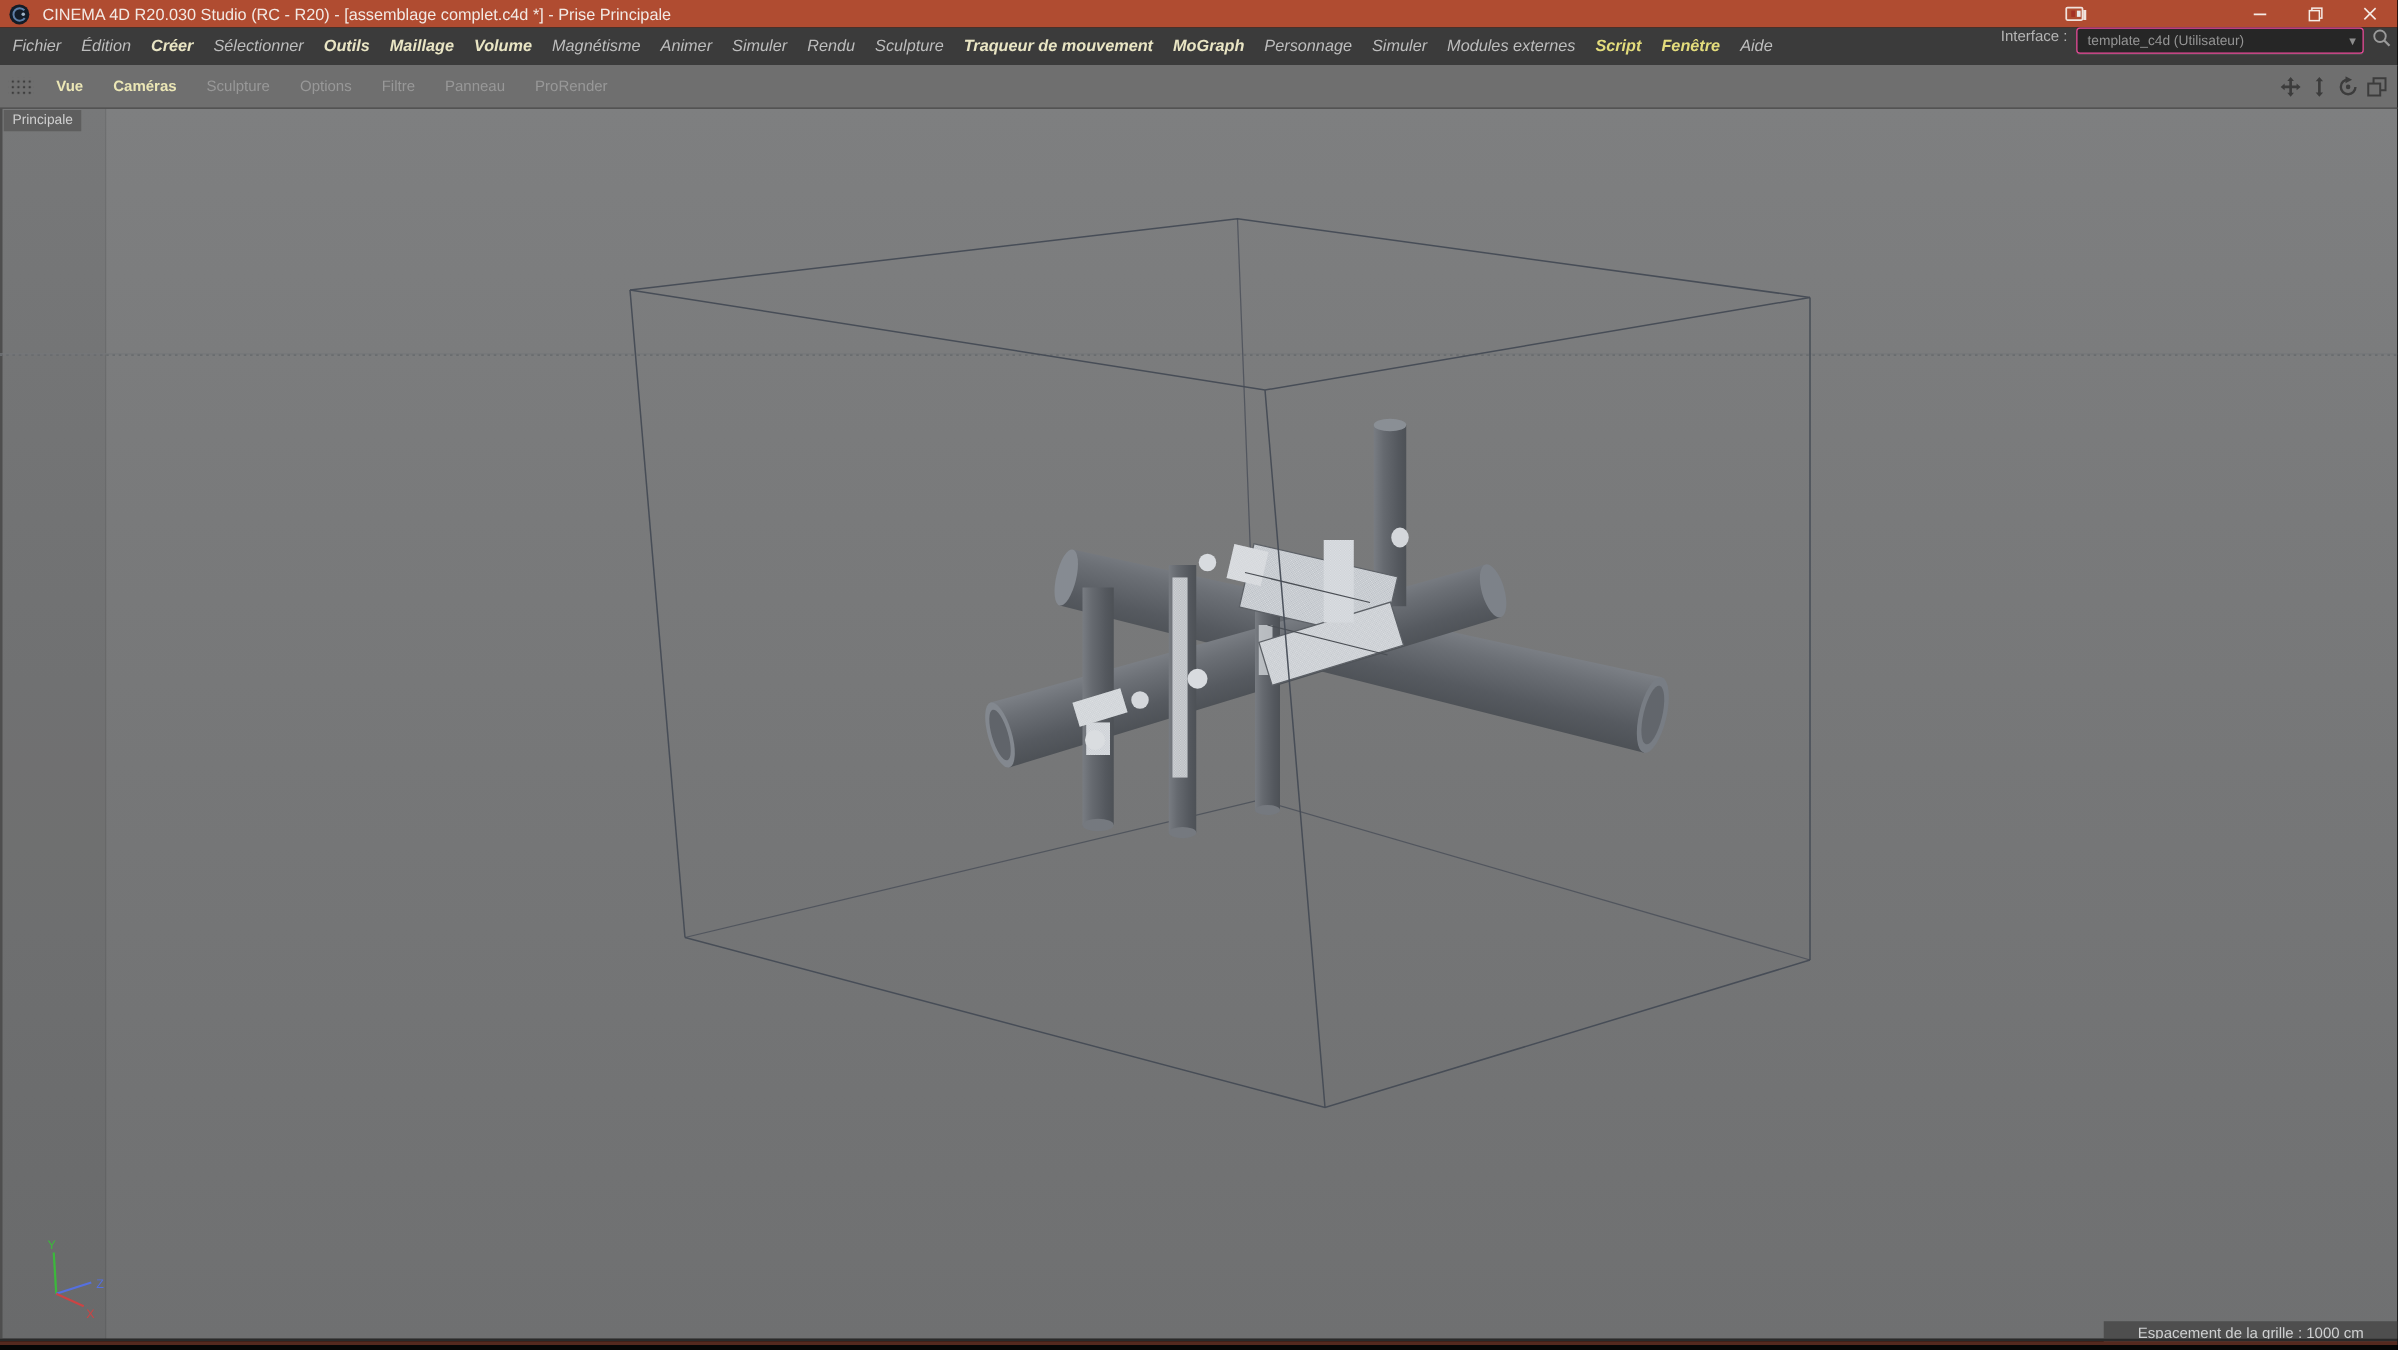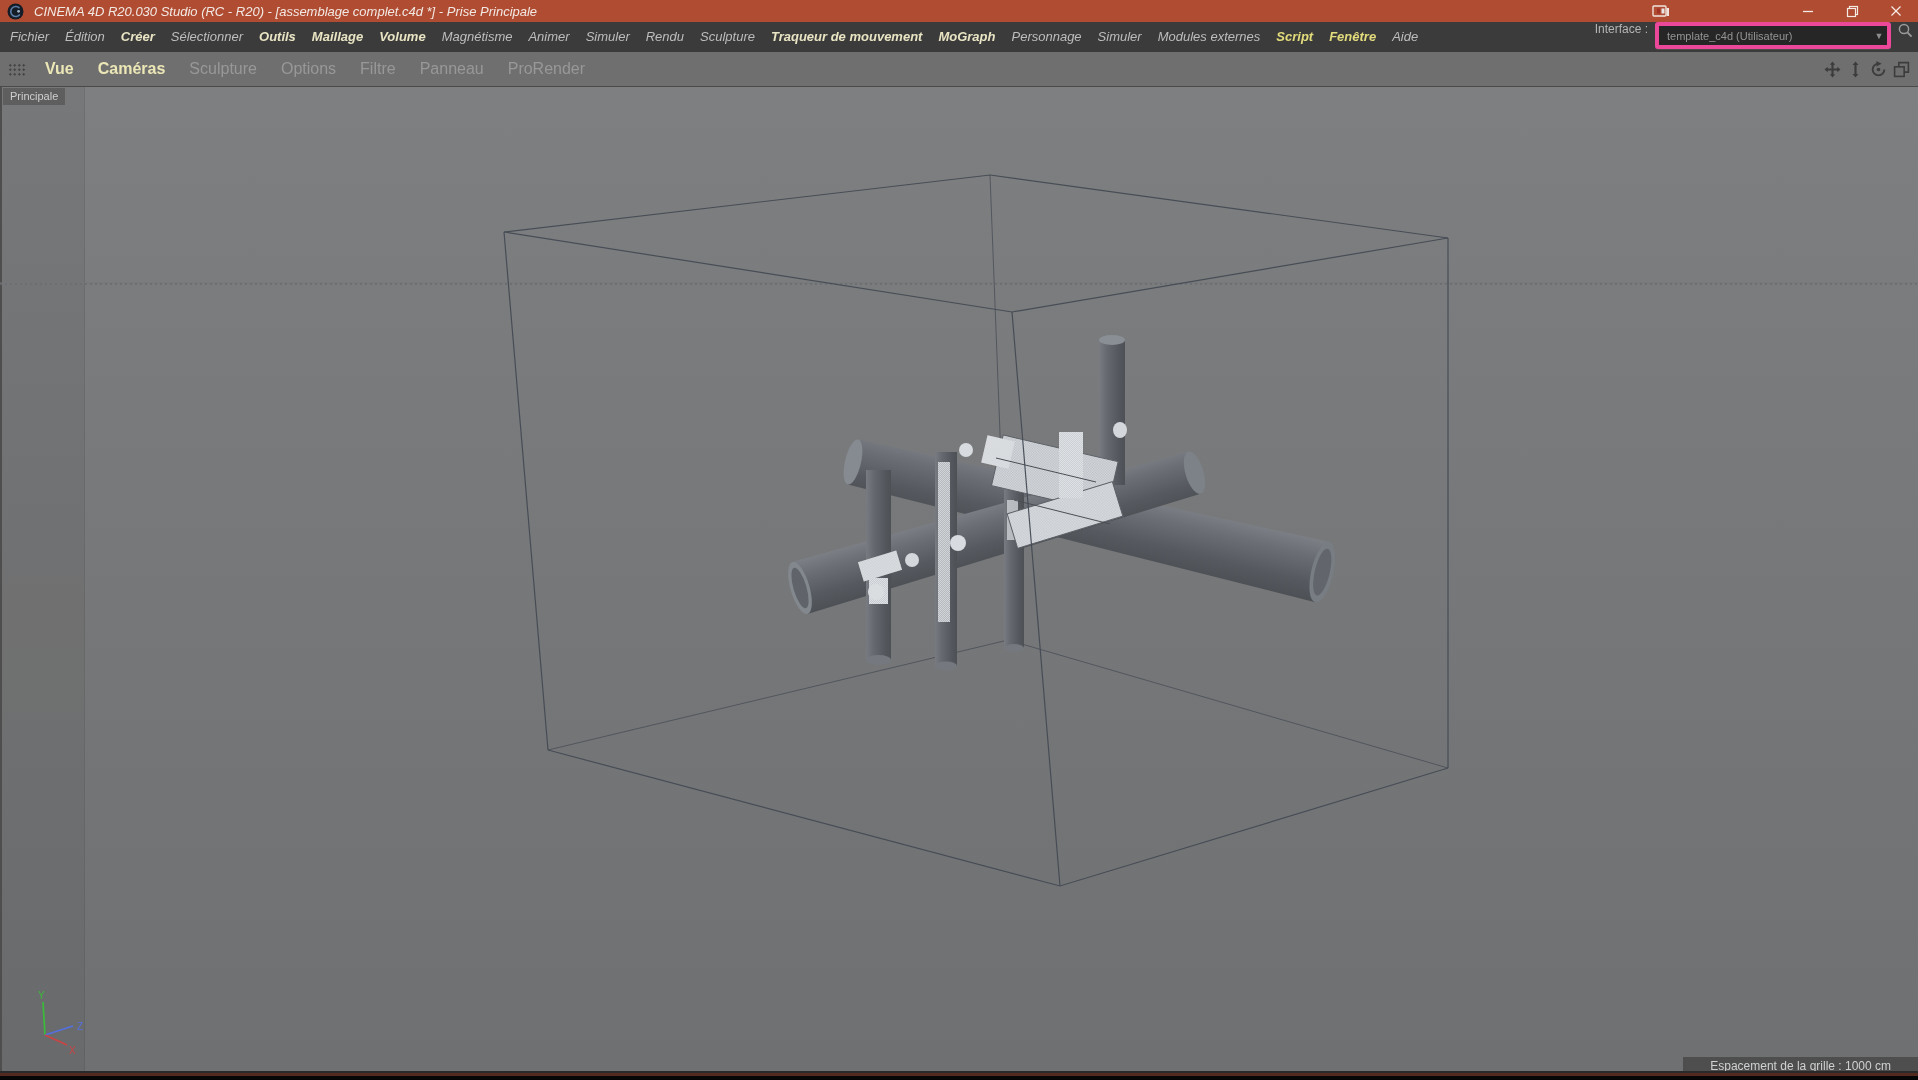--- a/index.html
+++ b/index.html
@@ -12,48 +12,48 @@
     --axis_x:#cc4444; --axis_y:#3cb83c; --axis_z:#5570e0; --maroon:#54291f;
   }
   html,body{margin:0;padding:0;background:#000;}
   #app{position:relative;width:1918px;height:1080px;overflow:hidden;
        font-family:"Liberation Sans",sans-serif;-webkit-font-smoothing:antialiased;}
 
   
   .titlebar{position:absolute;left:0;top:0;width:100%;height:22px;background:var(--titlebar);
             display:flex;align-items:center;z-index:6;}
   .titlebar .app-ic{margin-left:7px;width:17px;height:17px;flex:none;}
-  .titlebar .ttl{margin-left:10px;font-size:13px;color:var(--titlebar_text);white-space:nowrap;font-style:italic;}
+  .titlebar .ttl{margin-left:10px;font-size:13px;color:var(--titlebar_text);white-space:nowrap;}
   .win-controls{position:absolute;right:0;top:0;height:22px;display:flex;align-items:center;}
   .win-btn{width:44px;height:22px;display:flex;align-items:center;justify-content:center;}
   .lang-ind{position:absolute;right:248px;top:0;height:22px;display:flex;align-items:center;}
 
   
   .menubar{position:absolute;left:0;top:22px;width:100%;height:30px;background:var(--menubar);
            border-bottom:1px solid #2a2a2a;display:flex;align-items:center;z-index:6;}
   #menu-items{display:flex;height:100%;align-items:center;padding-left:2px;}
   .mi{padding:12px 8px;font-size:13px;line-height:30px;color:var(--menu_text);cursor:default;white-space:nowrap;font-style:italic;}
   .mi.bold{color:var(--menu_text_bold);font-weight:bold;}
   .mi.new{color:var(--menu_text_new);font-weight:bold;}
   .menubar-right{margin-left:auto;display:flex;align-items:flex-start;height:100%;padding-right:4px;}
   .iface-label{font-size:12px;color:#b5b5b5;margin-right:7px;}
-  .iface-dd{width:228px;height:19px;background:#262626;border:4px solid #ec4899;border-radius:3px;
+  .iface-dd{width:228px;height:19px;background:#262626;border:1px solid #ec4899;border-radius:3px;
             display:flex;align-items:center;color:#949494;font-size:11px;box-shadow:0 1px 0 #4a4a4a;}
   .iface-dd .val{flex:1;padding-left:8px;white-space:nowrap;overflow:hidden;}
   .iface-dd .chev{width:16px;text-align:center;color:#8d8d8d;font-size:9px;}
   .search-ic{margin-left:6px;width:17px;height:17px;}
 
   
   .vpbar{position:absolute;left:0;top:52px;width:100%;height:34px;background:var(--vpbar);
          border-bottom:1px solid #4a4a4a;display:flex;align-items:center;z-index:6;}
   .dots-ic{width:20px;height:14px;margin-left:7px;
            background-image:radial-gradient(#3e3e3e 1.1px,transparent 1.2px);
            background-size:4.5px 4.5px;background-position:1px 1px;}
   #vp-items{display:flex;height:100%;align-items:center;padding-left:6px;}
-  .vpi{padding:0 12px;font-size:16px;line-height:34px;color:var(--vpbar_text);cursor:default;white-space:nowrap;}
+  .vpi{padding:0 12px;font-size:12px;line-height:34px;color:var(--vpbar_text);cursor:default;white-space:nowrap;}
   .vpi.hl{color:var(--vpbar_text_hl);font-weight:bold;}
   .vpbar-right{margin-left:auto;display:flex;align-items:center;gap:6px;padding-right:8px;}
   .vp-tool{width:17px;height:17px;}
 
   
   .viewport{position:absolute;left:0;top:86px;width:100%;height:985px;
             background:linear-gradient(180deg,var(--viewport_top) 0%,var(--viewport_bottom) 100%);z-index:0;}
   .vp-left-strip{position:absolute;left:0;top:0;width:82px;height:100%;
                  background:rgba(0,0,0,0.05);border-left:2px solid #4e4e4e;border-right:1px solid rgba(0,0,0,0.07);}
   .scene{position:absolute;left:0;top:0;z-index:1;pointer-events:none;}

